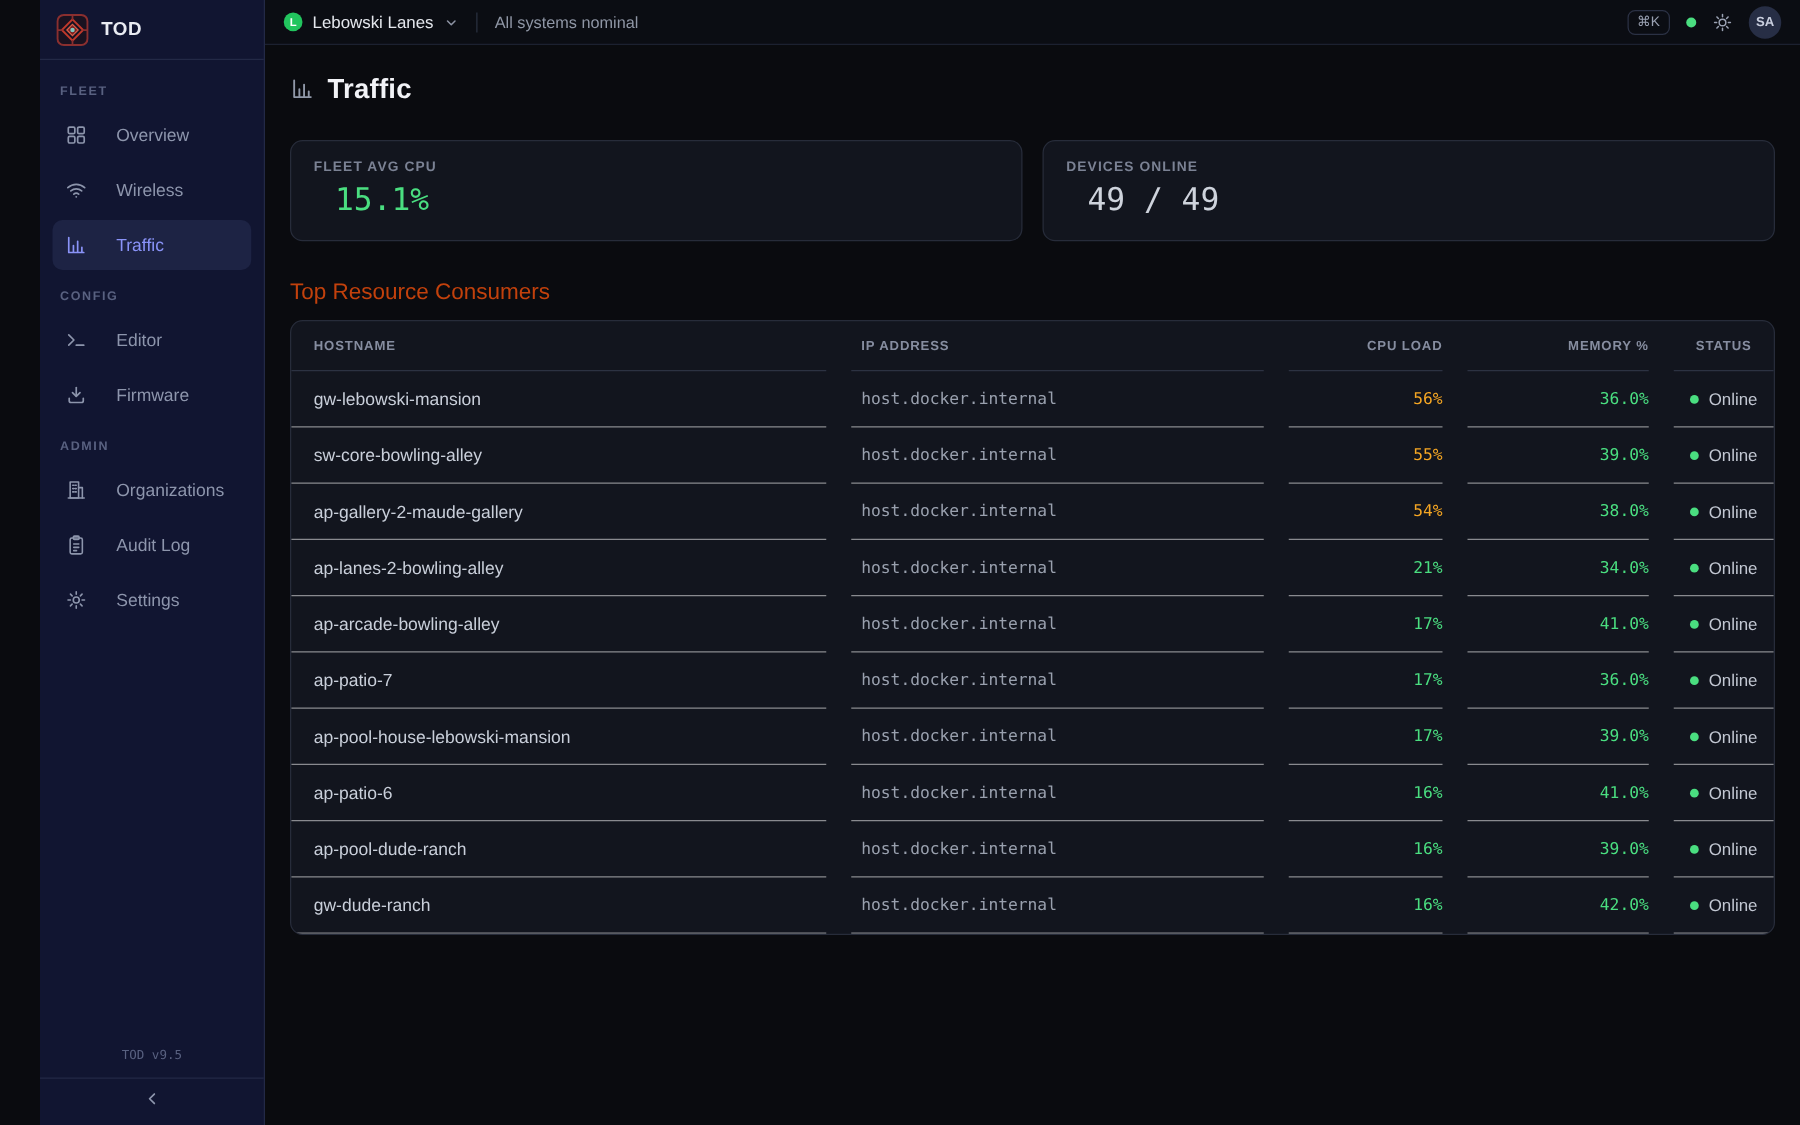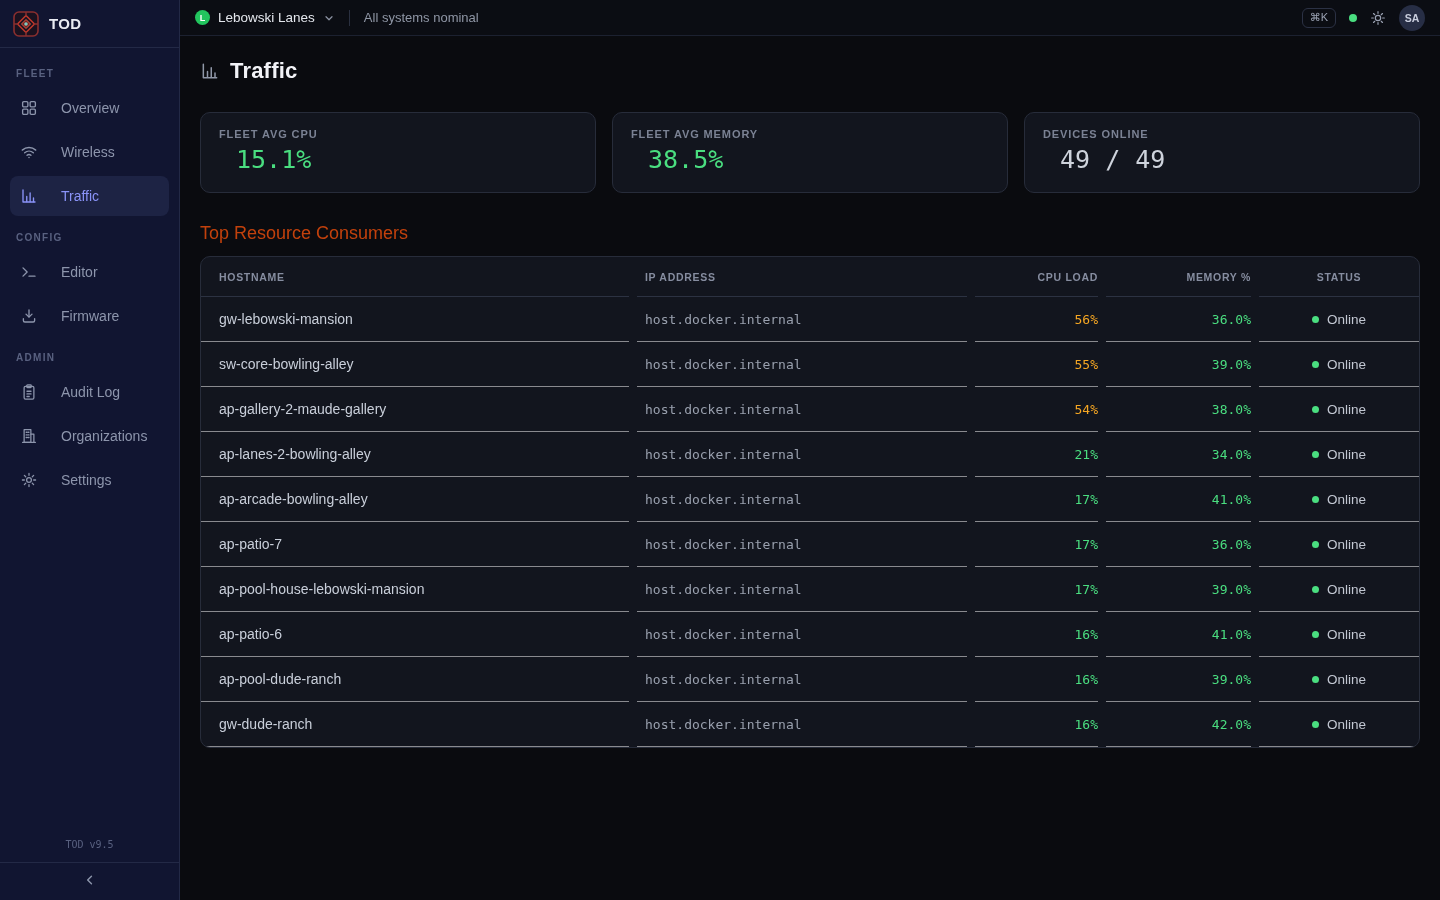--- a/index.html
+++ b/index.html
@@ -6,21 +6,21 @@
   html,body { margin:0; padding:0; }
   body {
     width:1440px; height:900px; overflow:hidden;
     background:#0a0b0f; color:#e5e7eb;
     font-family:"Liberation Sans", sans-serif;
   }
   .app { display:flex; height:100%; }
 
   
   .sidebar { width:180px; flex:0 0 180px; background:#111531; border-right:1px solid #232946;
-             display:flex; flex-direction:column; }
+             display:flex; flex-direction:column;margin-left:32px; }
   .logo-row { height:48px; display:flex; align-items:center; gap:10px; padding:0 13px;
               border-bottom:1px solid #232946; }
   .logo-badge { width:26px; height:26px; display:flex; }
   .logo-text { color:#e9ebf2; font-size:15px; font-weight:700; letter-spacing:.4px; }
   .nav { flex:1; padding:10px 10px 0; overflow:hidden; }
   .section-label { font-size:10px; font-weight:700; letter-spacing:1.3px; text-transform:uppercase;
                    color:#596180; margin:16px 6px 9px; }
   .section-label:first-child { margin-top:10px; }
   .side-item { display:flex; align-items:center; gap:23px; height:40px; padding:0 10px;
                border-radius:8px; color:#8d95ac; font-size:14px; cursor:pointer; margin-bottom:4px; }
@@ -60,21 +60,21 @@
   .card { flex:1; background:#12151e; border:1px solid #272c3a; border-radius:10px;
           padding:15px 18px; height:81px; }
   .card-label { font-size:11px; font-weight:600; letter-spacing:.9px; text-transform:uppercase;
                 color:#7b8294; }
   .card-value { margin-top:5px; font-family:"DejaVu Sans Mono", monospace; font-size:25px;margin-left:17px; }
   .tone-green { color:var(--green,#4ade80); }
   .tone-neutral { color:#ced3dc; }
 
   .table-title { color:#c2410c; font-size:18px; font-weight:400; margin:30px 0 12px; }
   .table-card { background:#12151e; border:1px solid #272c3a; border-radius:10px; overflow:hidden; }
-  .trow { display:grid; grid-template-columns:428px 330px 123px 145px 1fr; column-gap:8px; }
+  .trow { display:grid; grid-template-columns:428px 330px 123px 145px 1fr; column-gap:20px; }
   .trow > div { height:45px; display:flex; align-items:center;
                 border-bottom:1px solid rgba(255,255,255,.5); }
   .trow.thead > div { height:40px; border-bottom:1px solid #2c3242; color:#868da0;
                       font-size:10.5px; font-weight:600; letter-spacing:.7px; text-transform:uppercase; }
   .trow:last-child > div { border-bottom:1px solid rgba(255,255,255,.5); }
   .al { padding-left:18px; }
   .ap { padding-left:8px; }
   .ar { justify-content:flex-end; }
   .ac { justify-content:center; }
   .c-host { color:#c9cfda; font-size:14px; }
@@ -155,37 +155,37 @@
               <polyline points="8,9.5 12,13.5 16,9.5"></polyline>
               <path d="M4.5 15.5v2.5a2 2 0 0 0 2 2h11a2 2 0 0 0 2-2v-2.5"></path>
             </svg>
           </span>
           <span>Firmware</span>
         </div>
         <div class="section-label">ADMIN</div>
         <div class="side-item">
           <span class="icn">
             <svg viewBox="0 0 24 24" fill="none" stroke="currentColor" stroke-width="1.7" stroke-linecap="round" stroke-linejoin="round">
-              <rect x="5.5" y="4.5" width="13" height="17" rx="1.8"></rect>
-              <rect x="9" y="2.5" width="6" height="3.6" rx="1"></rect>
-              <path d="M9.3 11h5.4 M9.3 14.5h5.4 M9.3 18h3"></path>
-            </svg>
-          </span>
-          <span>Audit Log</span>
-        </div>
-        <div class="side-item">
-          <span class="icn">
-            <svg viewBox="0 0 24 24" fill="none" stroke="currentColor" stroke-width="1.7" stroke-linecap="round" stroke-linejoin="round">
               <path d="M3.5 20.5h17"></path>
               <rect x="5.5" y="3.5" width="9" height="17"></rect>
               <path d="M14.5 9.5h4v11"></path>
               <path d="M8.2 7h1.2 M10.8 7h1.2 M8.2 10.5h1.2 M10.8 10.5h1.2 M8.2 14h1.2 M10.8 14h1.2"></path>
             </svg>
           </span>
           <span>Organizations</span>
+        </div>
+        <div class="side-item">
+          <span class="icn">
+            <svg viewBox="0 0 24 24" fill="none" stroke="currentColor" stroke-width="1.7" stroke-linecap="round" stroke-linejoin="round">
+              <rect x="5.5" y="4.5" width="13" height="17" rx="1.8"></rect>
+              <rect x="9" y="2.5" width="6" height="3.6" rx="1"></rect>
+              <path d="M9.3 11h5.4 M9.3 14.5h5.4 M9.3 18h3"></path>
+            </svg>
+          </span>
+          <span>Audit Log</span>
         </div>
         <div class="side-item">
           <span class="icn">
             <svg viewBox="0 0 24 24" fill="none" stroke="currentColor" stroke-width="1.7" stroke-linecap="round">
               <circle cx="12" cy="12" r="3.2"></circle>
               <path d="M12 3.2v2.6 M12 18.2v2.6 M3.2 12h2.6 M18.2 12h2.6 M5.8 5.8l1.8 1.8 M16.4 16.4l1.8 1.8 M18.2 5.8l-1.8 1.8 M7.6 16.4l-1.8 1.8"></path>
             </svg>
           </span>
           <span>Settings</span>
         </div>
@@ -241,24 +241,20 @@
         </span>
         <h1>Traffic</h1>
       </div>
 
       <section class="cards" id="stat-cards">
           <div class="card">
             <div class="card-label">FLEET AVG CPU</div>
             <div class="card-value tone-green">15.1%</div>
           </div>
           <div class="card">
-            <div class="card-label">FLEET AVG MEMORY</div>
-            <div class="card-value tone-green">38.5%</div>
-          </div>
-          <div class="card">
             <div class="card-label">DEVICES ONLINE</div>
             <div class="card-value tone-neutral">49 / 49</div>
           </div>
         </section>
 
       <h2 class="table-title">Top Resource Consumers</h2>
 
       <div class="table-card" id="consumers-table">
           <div class="trow thead">
             <div class="al">HOSTNAME</div>

